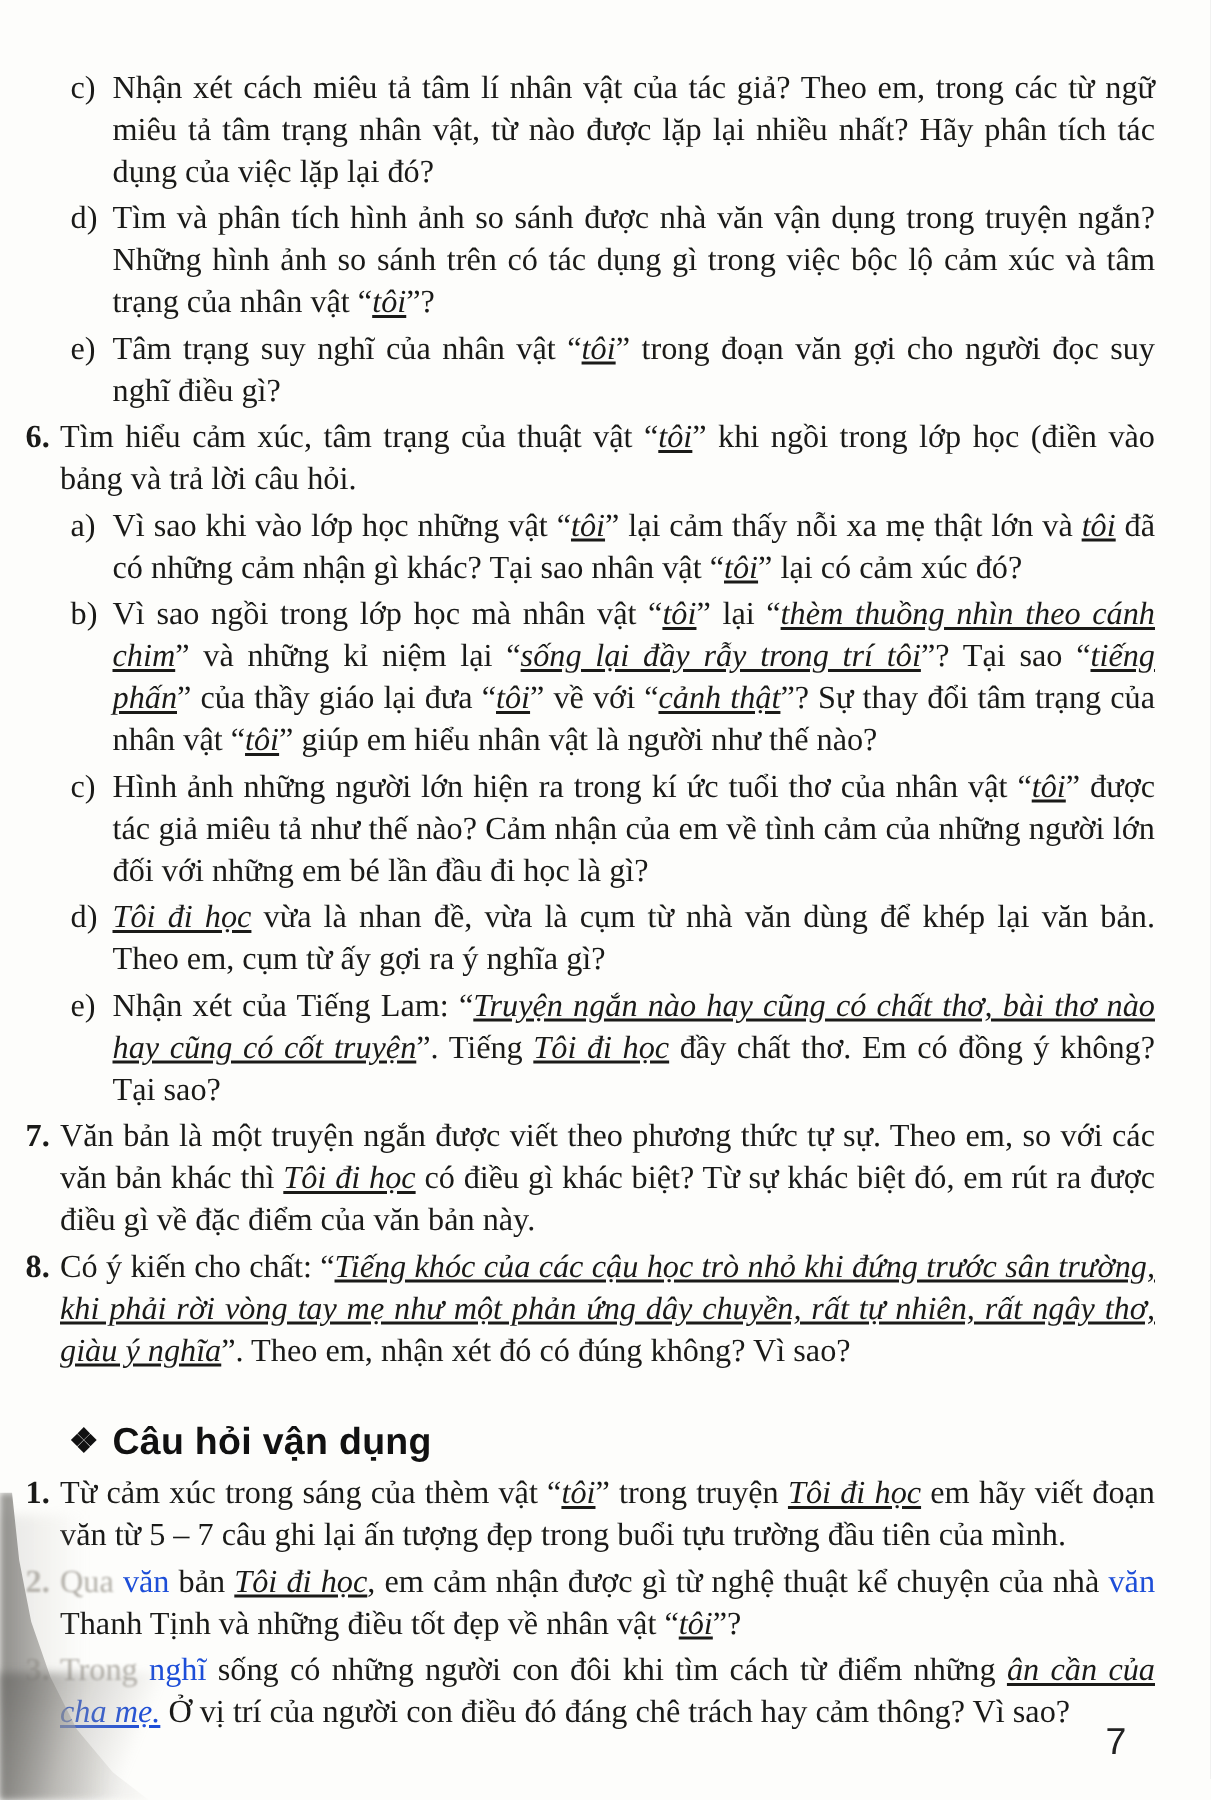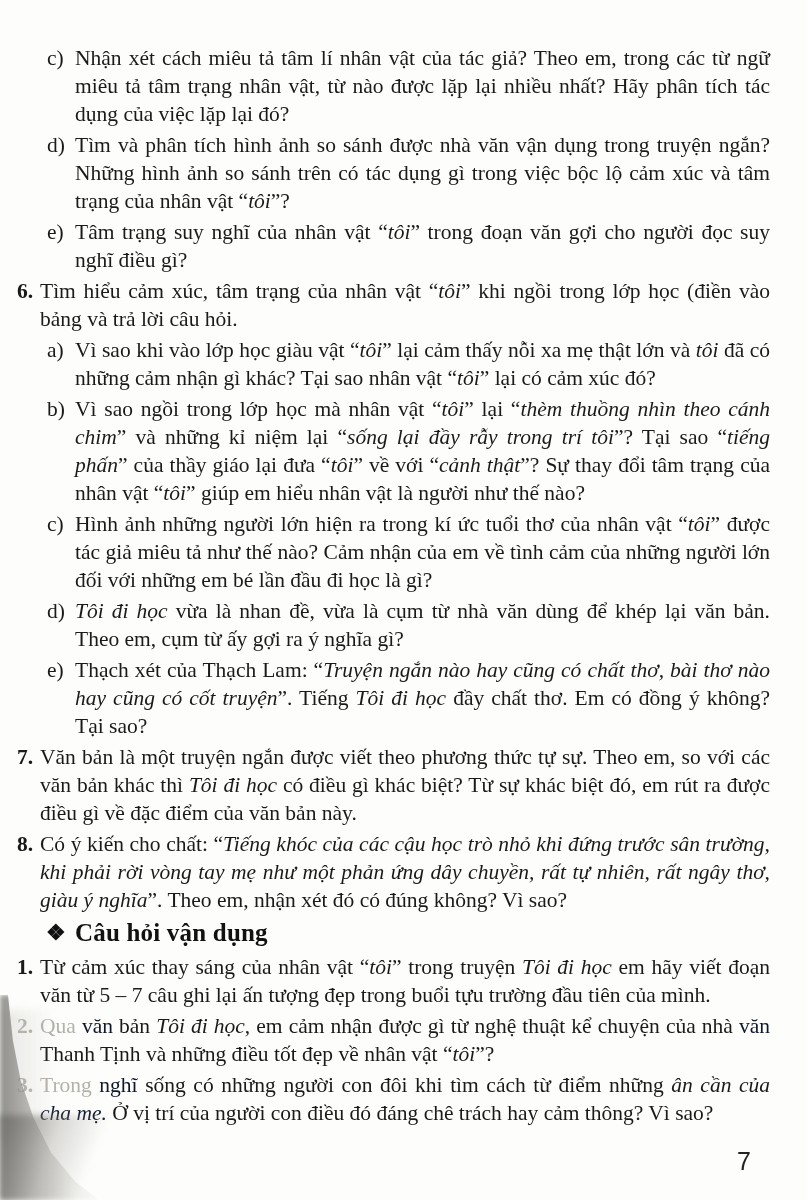--- a/index.html
+++ b/index.html
@@ -22,26 +22,26 @@
     font-size:21.5px;
     line-height:28px;
     margin-bottom:3px;
     color:#1a1a18;
   }
   .item.l1{margin-left:40px;}
   .item.l2{margin-left:75px;}
   .item .marker{position:absolute;top:0;}
   .item.l1 .marker{left:-23px;font-weight:700;}
   .item.l2 .marker{left:-28px;}
-  .it{font-style:italic;}
-  .f1{color:#0f172a;filter:blur(0.4px);}
+  .it{font-style:italic;text-decoration:underline;}
+  .f1{color:#1d4ed8;filter:blur(0.4px);}
   .f2{color:#b4b1aa;filter:blur(0.6px);}
   .sec-heading{
-    margin:4px 0 4px 46px;
-    font-family:Liberation Serif, serif;
+    margin:32px 0 4px 46px;
+    font-family:Liberation Sans, sans-serif;
     font-weight:700;
     font-size:25px;
     line-height:30px;
     color:#111;
     letter-spacing:0.2px;
   }
   .sec-heading .diamond{
     font-size:22px;
     margin-right:9px;
     position:relative;top:-1px;
@@ -86,30 +86,30 @@
   }
 </style>
 </head>
 <body>
 
 <div class="page">
   <main class="content">
       <div class="item l2"><span class="marker">c)</span><span>Nhận xét cách miêu tả tâm lí nhân vật của tác giả? Theo em, trong các từ ngữ miêu tả tâm trạng nhân vật, từ nào được lặp lại nhiều nhất? Hãy phân tích tác dụng của việc lặp lại đó?</span></div>
       <div class="item l2"><span class="marker">d)</span><span>Tìm và phân tích hình ảnh so sánh được nhà văn vận dụng trong truyện ngắn? Những hình ảnh so sánh trên có tác dụng gì trong việc bộc lộ cảm xúc và tâm trạng của nhân vật “</span><span class="it">tôi</span><span>”?</span></div>
       <div class="item l2"><span class="marker">e)</span><span>Tâm trạng suy nghĩ của nhân vật “</span><span class="it">tôi</span><span>” trong đoạn văn gợi cho người đọc suy nghĩ điều gì?</span></div>
-      <div class="item l1"><span class="marker">6.</span><span>Tìm hiểu cảm xúc, tâm trạng của nhân vật “</span><span class="it">tôi</span><span>” khi ngồi trong lớp học (điền vào bảng và trả lời câu hỏi.</span></div>
-      <div class="item l2"><span class="marker">a)</span><span>Vì sao khi vào lớp học giàu vật “</span><span class="it">tôi</span><span>” lại cảm thấy nỗi xa mẹ thật lớn và </span><span class="it">tôi</span><span> đã có những cảm nhận gì khác? Tại sao nhân vật “</span><span class="it">tôi</span><span>” lại có cảm xúc đó?</span></div>
+      <div class="item l1"><span class="marker">6.</span><span>Tìm hiểu cảm xúc, tâm trạng của thuật vật “</span><span class="it">tôi</span><span>” khi ngồi trong lớp học (điền vào bảng và trả lời câu hỏi.</span></div>
+      <div class="item l2"><span class="marker">a)</span><span>Vì sao khi vào lớp học những vật “</span><span class="it">tôi</span><span>” lại cảm thấy nỗi xa mẹ thật lớn và </span><span class="it">tôi</span><span> đã có những cảm nhận gì khác? Tại sao nhân vật “</span><span class="it">tôi</span><span>” lại có cảm xúc đó?</span></div>
       <div class="item l2"><span class="marker">b)</span><span>Vì sao ngồi trong lớp học mà nhân vật “</span><span class="it">tôi</span><span>” lại “</span><span class="it">thèm thuồng nhìn theo cánh chim</span><span>” và những kỉ niệm lại “</span><span class="it">sống lại đầy rẫy trong trí tôi</span><span>”? Tại sao “</span><span class="it">tiếng phấn</span><span>” của thầy giáo lại đưa “</span><span class="it">tôi</span><span>” về với “</span><span class="it">cảnh thật</span><span>”? Sự thay đổi tâm trạng của nhân vật “</span><span class="it">tôi</span><span>” giúp em hiểu nhân vật là người như thế nào?</span></div>
       <div class="item l2"><span class="marker">c)</span><span>Hình ảnh những người lớn hiện ra trong kí ức tuổi thơ của nhân vật “</span><span class="it">tôi</span><span>” được tác giả miêu tả như thế nào? Cảm nhận của em về tình cảm của những người lớn đối với những em bé lần đầu đi học là gì?</span></div>
       <div class="item l2"><span class="marker">d)</span><span class="it">Tôi đi học</span><span> vừa là nhan đề, vừa là cụm từ nhà văn dùng để khép lại văn bản. Theo em, cụm từ ấy gợi ra ý nghĩa gì?</span></div>
-      <div class="item l2"><span class="marker">e)</span><span>Thạch xét của Thạch Lam: “</span><span class="it">Truyện ngắn nào hay cũng có chất thơ, bài thơ nào hay cũng có cốt truyện</span><span>”. Tiếng </span><span class="it">Tôi đi học</span><span> đầy chất thơ. Em có đồng ý không? Tại sao?</span></div>
+      <div class="item l2"><span class="marker">e)</span><span>Nhận xét của Tiếng Lam: “</span><span class="it">Truyện ngắn nào hay cũng có chất thơ, bài thơ nào hay cũng có cốt truyện</span><span>”. Tiếng </span><span class="it">Tôi đi học</span><span> đầy chất thơ. Em có đồng ý không? Tại sao?</span></div>
       <div class="item l1"><span class="marker">7.</span><span>Văn bản là một truyện ngắn được viết theo phương thức tự sự. Theo em, so với các văn bản khác thì </span><span class="it">Tôi đi học</span><span> có điều gì khác biệt? Từ sự khác biệt đó, em rút ra được điều gì về đặc điểm của văn bản này.</span></div>
       <div class="item l1"><span class="marker">8.</span><span>Có ý kiến cho chất: “</span><span class="it">Tiếng khóc của các cậu học trò nhỏ khi đứng trước sân trường, khi phải rời vòng tay mẹ như một phản ứng dây chuyền, rất tự nhiên, rất ngây thơ, giàu ý nghĩa</span><span>”. Theo em, nhận xét đó có đúng không? Vì sao?</span></div>
       <div class="sec-heading"><span class="diamond">❖</span><span>Câu hỏi vận dụng</span></div>
-      <div class="item l1"><span class="marker">1.</span><span>Từ cảm xúc thay sáng của nhân vật “</span><span class="it">tôi</span><span>” trong truyện </span><span class="it">Tôi đi học</span><span> em hãy viết đoạn văn từ 5 – 7 câu ghi lại ấn tượng đẹp trong buổi tựu trường đầu tiên của mình.</span></div>
+      <div class="item l1"><span class="marker">1.</span><span>Từ cảm xúc trong sáng của thèm vật “</span><span class="it">tôi</span><span>” trong truyện </span><span class="it">Tôi đi học</span><span> em hãy viết đoạn văn từ 5 – 7 câu ghi lại ấn tượng đẹp trong buổi tựu trường đầu tiên của mình.</span></div>
       <div class="item l1"><span class="marker f2">2.</span><span class="f2">Qua </span><span class="f1">văn </span><span>bản </span><span class="it">Tôi đi học</span><span>, em cảm nhận được gì từ nghệ thuật kể chuyện của nhà </span><span class="f1">văn </span><span>Thanh Tịnh và những điều tốt đẹp về nhân vật “</span><span class="it">tôi</span><span>”?</span></div>
       <div class="item l1"><span class="marker f2">3.</span><span class="f2">Trong </span><span class="f1">nghĩ </span><span>sống có những người con đôi khi tìm cách từ điểm những </span><span class="it">ân cần của</span><span> </span><span class="it f1">cha mẹ.</span><span> Ở vị trí của người con điều đó đáng chê trách hay cảm thông? Vì sao?</span></div>
     </main>
 
   <div class="scan-wash"></div>
   <div class="scan-shadow"></div>
   <div class="scan-shadow-corner"></div>
 
   <div class="page-number">7</div>
 </div>

